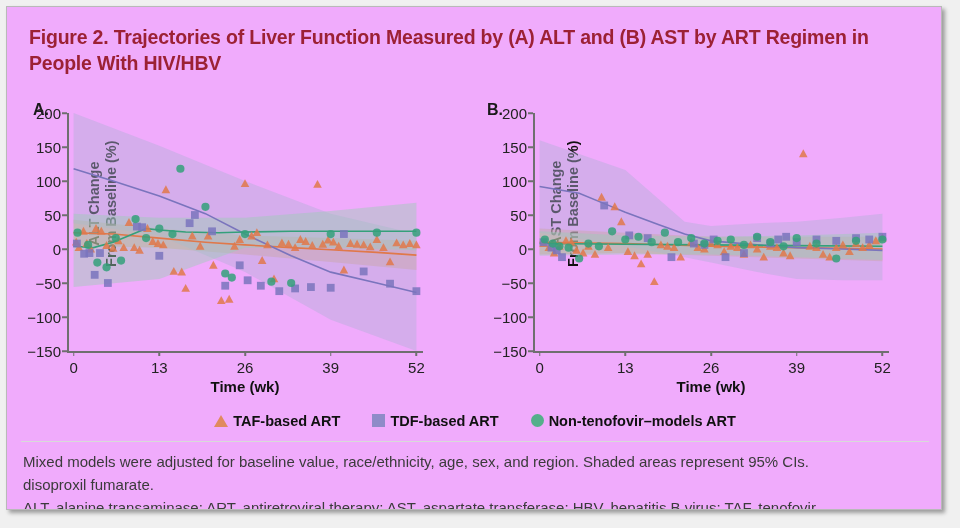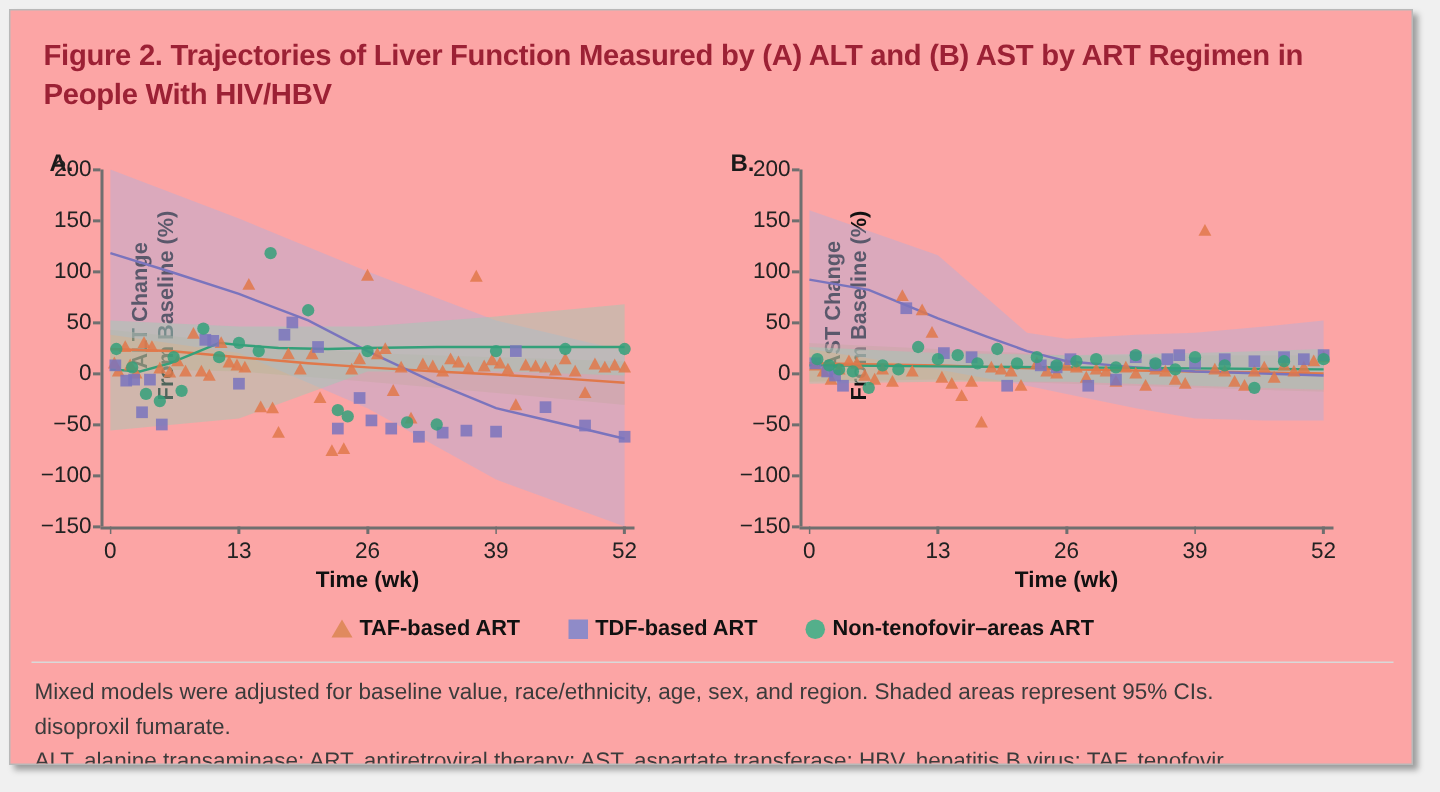--- a/index.html
+++ b/index.html
@@ -1,19 +1,19 @@
 <!DOCTYPE html>
 <html><head>
 <meta charset="utf-8">
 <style>
   html,body{margin:0;padding:0;background:#f0f0f0;}
   body{width:960px;height:528px;overflow:hidden;font-family:"Liberation Sans",sans-serif;}
   #figure-card{
     position:absolute;left:6px;top:6px;width:936px;height:504px;
-    background:#fca5a5;border:1px solid #b9b9b9;
+    background:#f0abfc;border:1px solid #b9b9b9;
     box-shadow:3px 3px 4px rgba(0,0,0,.35);
     box-sizing:border-box;overflow:hidden;
   }
   #figure-title{
     position:absolute;left:22px;top:18px;width:880px;
     font-size:19.5px;font-weight:bold;line-height:1.32;
     color:#9c2135;letter-spacing:-0.2px;
   }
   .panel{position:absolute;top:92px;height:300px;}
   #panel-a{left:10px;width:460px;}
@@ -373,21 +373,21 @@
   </div>
 
   <div id="legend">
     <span class="legend-item">
       <span class="sw sw-tri"></span><span class="lbl">TAF-based ART</span>
     </span>
     <span class="legend-item">
       <span class="sw sw-sq"></span><span class="lbl">TDF-based ART</span>
     </span>
     <span class="legend-item">
-      <span class="sw sw-ci"></span><span class="lbl">Non-tenofovir–areas ART</span>
+      <span class="sw sw-ci"></span><span class="lbl">Non-tenofovir–models ART</span>
     </span>
   </div>
 
   <div id="divider"></div>
 
   <div id="footnote">
     <p>Mixed models were adjusted for baseline value, race/ethnicity, age, sex, and region. Shaded areas represent 95% CIs.</p>
     <p>disoproxil fumarate.</p>
     <p>ALT, alanine transaminase; ART, antiretroviral therapy; AST, aspartate transferase; HBV, hepatitis B virus; TAF, tenofovir alafenamide; TDF, tenofovir</p>
   </div>

